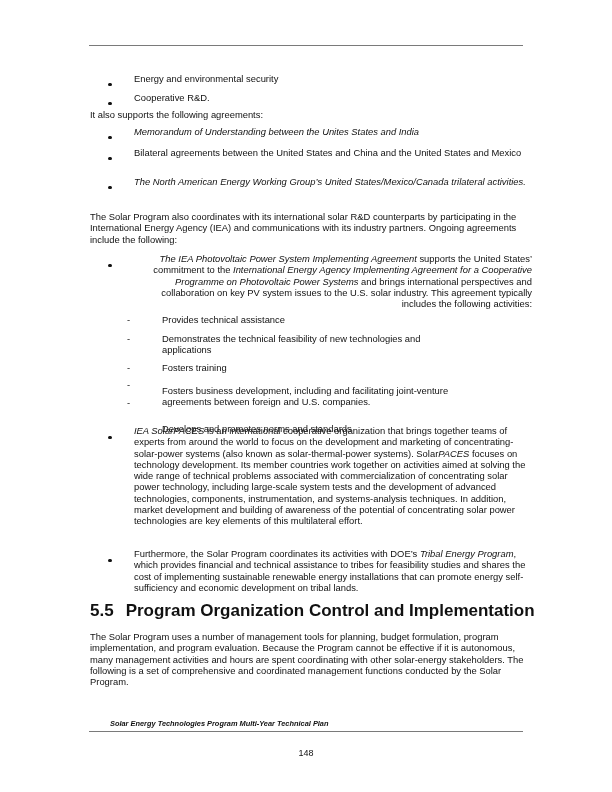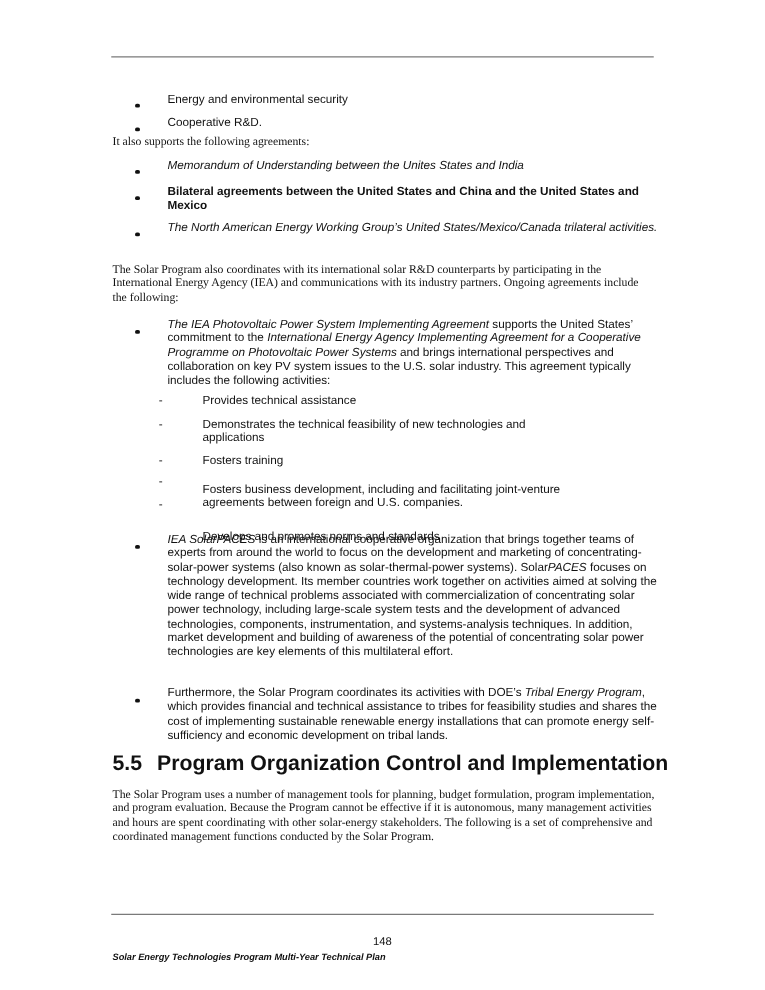--- a/index.html
+++ b/index.html
@@ -1,19 +1,19 @@
 <!DOCTYPE html>
 <html><head>
 <meta charset="utf-8">
 <style>
   html, body { margin: 0; padding: 0; background: #ffffff; }
   body { width: 612px; height: 792px; position: relative; overflow: hidden;
          font-family: "Liberation Sans", sans-serif; color: #111; font-size: 9.4px; line-height: 11.3px; }
   .rule { position: absolute; left: 89px; width: 434px; height: 1px; background: #7a7a7a; }
-  .para { position: absolute; left: 90px; width: 434px; font-family: Liberation Serif, serif; }
+  .para { position: absolute; left: 90px; width: 434px; }
   .bul { position: absolute; left: 108px; }
   .bullet-text { position: absolute; left: 120px; width: 398px; margin-left: 14px; }
   .dash { position: absolute; left: 127px; }
   .dash-text { position: absolute; left: 162px; width: 320px; }
   .bul-dot { display: inline-block; width: 3.5px; height: 3.5px; border-radius: 50%; background: #111; }
   i { font-style: italic; }
   h2 { position: absolute; left: 90px; margin: 0; font-size: 17px; font-weight: bold; line-height: 14px; }
   .footer-title { position: absolute; left: 90px; font-size: 7.4px; font-weight: bold; font-style: italic; }
   .page-num { position: absolute; left: 0; width: 612px; text-align: center; font-size: 9px; }
 </style>
@@ -25,28 +25,28 @@
 <div class="bul" style="top:77px;"><span class="bul-dot"></span></div>
 <div class="bullet-text" style="top:73px;">Energy and environmental security</div>
 <div class="bul" style="top:96px;"><span class="bul-dot"></span></div>
 <div class="bullet-text" style="top:92px;">Cooperative R&amp;D.</div>
 
 <div class="para" style="top:109px;">It also supports the following agreements:</div>
 
 <div class="bul" style="top:130px;"><span class="bul-dot"></span></div>
 <div class="bullet-text" style="top:126px;font-style:italic;">Memorandum of Understanding between the Unites States and India</div>
 <div class="bul" style="top:151px;"><span class="bul-dot"></span></div>
-<div class="bullet-text" style="top:147px;font-weight:bold;">Bilateral agreements between the United States and China and the United States and Mexico</div>
+<div class="bullet-text" style="top:147px;">Bilateral agreements between the United States and China and the United States and Mexico</div>
 <div class="bul" style="top:180px;"><span class="bul-dot"></span></div>
 <div class="bullet-text" style="top:176px;font-style:italic;">The North American Energy Working Group’s United States/Mexico/Canada trilateral activities.</div>
 
 <div class="para" style="top:211px;">The Solar Program also coordinates with its international solar R&amp;D counterparts by participating in the International Energy Agency (IEA) and communications with its industry partners.  Ongoing agreements include the following:</div>
 
 <div class="bul" style="top:258px;"><span class="bul-dot"></span></div>
-<div class="bullet-text" style="top:253px;">
+<div class="bullet-text" style="top:253px;text-align:right;">
   <i>The IEA Photovoltaic Power System Implementing Agreement</i><span> supports the United States’ commitment to the </span><i>International Energy Agency Implementing Agreement for a Cooperative Programme on Photovoltaic Power Systems</i><span> and brings international perspectives and collaboration on key PV system issues to the U.S. solar industry.  This agreement typically includes the following activities:</span>
 </div>
 
 <div class="dash" style="top:314px;">-</div>
 <div class="dash-text" style="top:314px;">Provides technical assistance</div>
 <div class="dash" style="top:333px;">-</div>
 <div class="dash-text" style="top:333px;width:290px;">Demonstrates the technical feasibility of new technologies and applications</div>
 <div class="dash" style="top:362px;">-</div>
 <div class="dash-text" style="top:362px;">Fosters training</div>
 <div class="dash" style="top:379px;">-</div>
@@ -64,14 +64,14 @@
   <span>Furthermore, the Solar Program coordinates its activities with DOE’s </span><i>Tribal Energy Program</i><span>, which provides financial and technical assistance to tribes for feasibility studies and shares the cost of implementing sustainable renewable energy installations that can promote energy self-sufficiency and economic development on tribal lands.</span>
 </div>
 
 <h2 style="top:604px;">
   <span>5.5</span><span style="display:inline-block;width:12px;"></span><span>Program Organization Control and Implementation</span>
 </h2>
 
 <div class="para" style="top:631px;">The Solar Program uses a number of management tools for planning, budget formulation, program implementation, and program evaluation.  Because the Program cannot be effective if it is autonomous, many management activities and hours are spent coordinating with other solar-energy stakeholders.  The following is a set of comprehensive and coordinated management functions conducted by the Solar Program.</div>
 
 <div class="rule" style="top:731px;"></div>
-<div class="footer-title" style="top:760px;">Solar Energy Technologies Program Multi-Year Technical Plan</div>
+<div class="footer-title" style="top:718px;margin-left:20px;">Solar Energy Technologies Program Multi-Year Technical Plan</div>
 <div class="page-num" style="top:748px;">148</div>
 
 </body></html>

